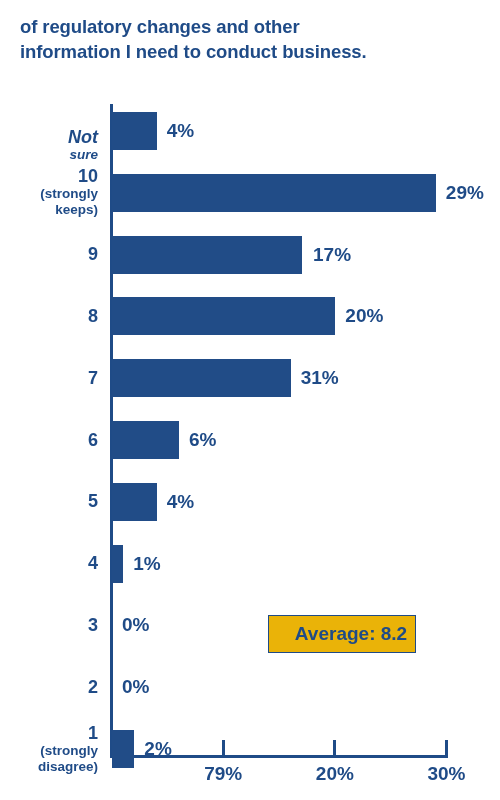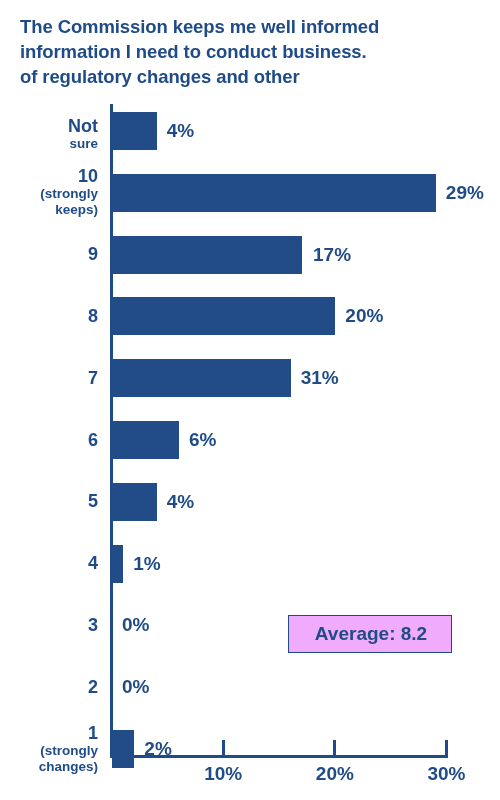--- a/index.html
+++ b/index.html
@@ -99,26 +99,26 @@
     color: #1F4B87;
     font-size: 19px;
     font-weight: bold;
     line-height: 22px;
     white-space: nowrap;
   }
 
   
   #average-box {
     position: absolute;
-    left: 288px;
+    left: 268px;
     top: 615px;
-    width: 164px;
+    width: 148px;
     height: 38px;
     border: 1.5px solid #1F4B87;
-    background: #f0abfc;
+    background: #eab308;
     box-sizing: border-box;
   }
   #average-box .avg-text {
     position: absolute;
     left: 0;
     top: 7px;
     width: 164px;
     text-align: center;
     color: #1F4B87;
     font-size: 19px;
@@ -145,32 +145,31 @@
     font-weight: bold;
     line-height: 24px;
   }
 </style>
 </head>
 <body>
 
 <div id="page">
 
   <div id="chart-title">
-    <span class="tline">The Commission keeps me well informed</span>
+    <span class="tline">of regulatory changes and other</span>
     <span class="tline">information I need to conduct business.</span>
-    <span class="tline">of regulatory changes and other</span>
   </div>
 
   <div id="plot">
     <div id="y-axis-line"></div>
     <div id="x-axis-line"></div>
 
     <div id="rows-container">
         <div class="row" style="top: 112px;">
-          <div class="row-label" style="top: 5px;"><span>Not</span><span class="sub">sure</span></div>
+          <div class="row-label" style="top: 16px; font-style: italic;"><span>Not</span><span class="sub">sure</span></div>
           <div class="bar" style="width: 44.6667px; background: rgb(33, 76, 135);"></div>
           <div class="bar-value" style="left: 166.667px;">4%</div>
         </div>
         <div class="row" style="top: 173.8px;">
           <div class="row-label" style="top: -6.5px;"><span>10</span><span class="sub">(strongly</span><span class="sub">keeps)</span></div>
           <div class="bar" style="width: 323.833px; background: rgb(33, 76, 135);"></div>
           <div class="bar-value" style="left: 445.833px;">29%</div>
         </div>
         <div class="row" style="top: 235.6px;">
           <div class="row-label" style="top: 9.5px;"><span>9</span></div>
@@ -204,33 +203,33 @@
         </div>
         <div class="row" style="top: 606.4px;">
           <div class="row-label" style="top: 9.5px;"><span>3</span></div>
           <div class="bar-value" style="left: 122px;">0%</div>
         </div>
         <div class="row" style="top: 668.2px;">
           <div class="row-label" style="top: 9.5px;"><span>2</span></div>
           <div class="bar-value" style="left: 122px;">0%</div>
         </div>
         <div class="row" style="top: 730px;">
-          <div class="row-label" style="top: -6.5px;"><span>1</span><span class="sub">(strongly</span><span class="sub">changes)</span></div>
+          <div class="row-label" style="top: -6.5px;"><span>1</span><span class="sub">(strongly</span><span class="sub">disagree)</span></div>
           <div class="bar" style="width: 22.3333px; background: rgb(33, 76, 135);"></div>
           <div class="bar-value" style="left: 144.333px;">2%</div>
         </div>
       </div>
 
     <div id="average-box">
       <div class="avg-text">Average: 8.2</div>
     </div>
 
     <div id="xticks-container">
         <div class="xtick" style="left: 221.667px;"></div>
-        <div class="xtick-label" style="left: 223.167px;">10%</div>
+        <div class="xtick-label" style="left: 223.167px;">79%</div>
         <div class="xtick" style="left: 333.333px;"></div>
         <div class="xtick-label" style="left: 334.833px;">20%</div>
         <div class="xtick" style="left: 445px;"></div>
         <div class="xtick-label" style="left: 446.5px;">30%</div>
       </div>
   </div>
 
 </div>
 
 </body></html>

